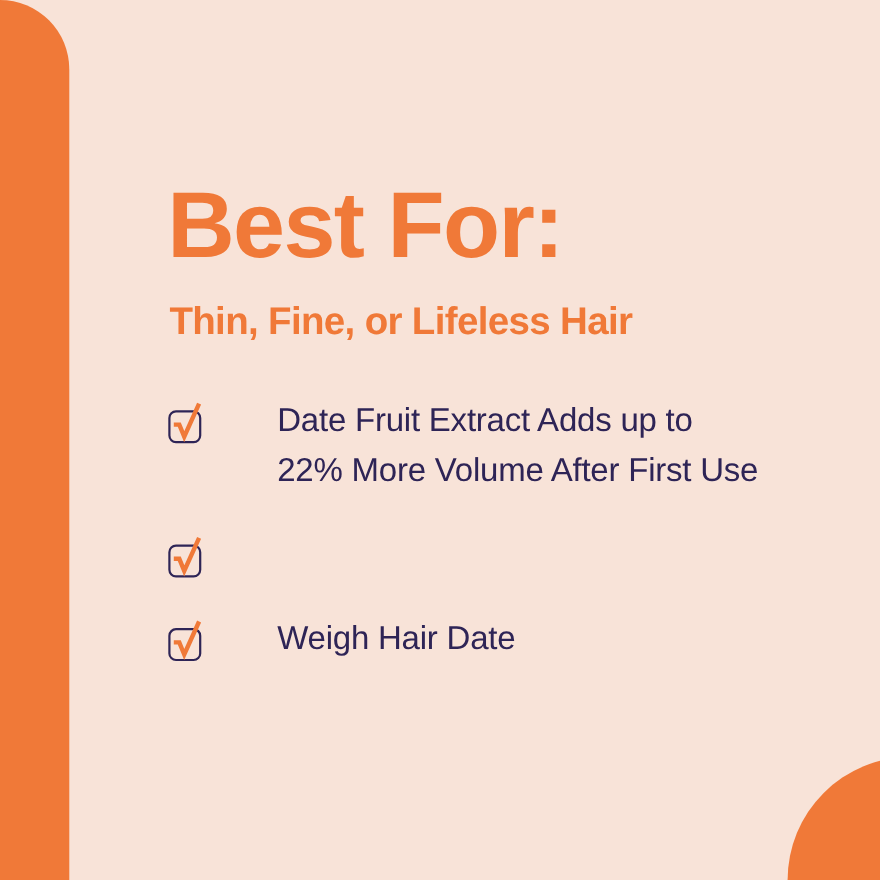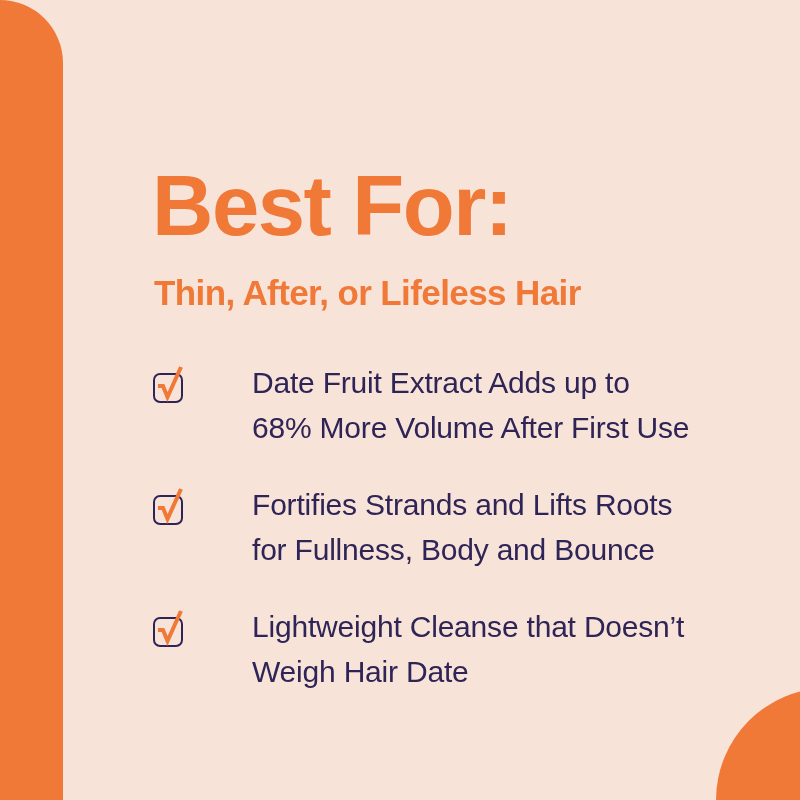--- a/index.html
+++ b/index.html
@@ -133,59 +133,54 @@
 <div id="poster">
 
   <div class="left-bar"></div>
 
   <div class="corner-circle"></div>
 
   <div class="content">
 
     <h1 class="title">Best For:</h1>
 
-    <h2 class="subtitle">Thin, After, or Lifeless Hair</h2>
+    <h2 class="subtitle">Thin, Fine, or Lifeless Hair</h2>
 
     <ul class="checklist">
 
       <li class="check-item">
         <span class="check-icon">
           <svg width="34" height="38" viewBox="0 0 34 38" fill="none" xmlns="http://www.w3.org/2000/svg">
             <rect x="2" y="8" width="28" height="28" rx="6" ry="6" stroke="#2E2456" stroke-width="2" fill="none"></rect>
             <path d="M6 20 L11 20 L15.5 31 L29 1" stroke="#F07938" stroke-width="4" fill="none" stroke-linecap="butt" stroke-linejoin="miter"></path>
           </svg>
         </span>
         <span class="check-text">
           <span class="line">Date Fruit Extract Adds up to</span>
-          <span class="line">68% More Volume After First Use</span>
+          <span class="line">22% More Volume After First Use</span>
+        </span>
+      </li>
+
+      <li class="check-item">
+        <span class="check-icon">
+          <svg width="34" height="38" viewBox="0 0 34 38" fill="none" xmlns="http://www.w3.org/2000/svg">
+            <rect x="2" y="8" width="28" height="28" rx="6" ry="6" stroke="#2E2456" stroke-width="2" fill="none"></rect>
+            <path d="M6 20 L11 20 L15.5 31 L29 1" stroke="#F07938" stroke-width="4" fill="none" stroke-linecap="butt" stroke-linejoin="miter"></path>
+          </svg>
         </span>
       </li>
 
       <li class="check-item">
         <span class="check-icon">
           <svg width="34" height="38" viewBox="0 0 34 38" fill="none" xmlns="http://www.w3.org/2000/svg">
             <rect x="2" y="8" width="28" height="28" rx="6" ry="6" stroke="#2E2456" stroke-width="2" fill="none"></rect>
             <path d="M6 20 L11 20 L15.5 31 L29 1" stroke="#F07938" stroke-width="4" fill="none" stroke-linecap="butt" stroke-linejoin="miter"></path>
           </svg>
         </span>
         <span class="check-text">
-          <span class="line">Fortifies Strands and Lifts Roots</span>
-          <span class="line">for Fullness, Body and Bounce</span>
-        </span>
-      </li>
-
-      <li class="check-item">
-        <span class="check-icon">
-          <svg width="34" height="38" viewBox="0 0 34 38" fill="none" xmlns="http://www.w3.org/2000/svg">
-            <rect x="2" y="8" width="28" height="28" rx="6" ry="6" stroke="#2E2456" stroke-width="2" fill="none"></rect>
-            <path d="M6 20 L11 20 L15.5 31 L29 1" stroke="#F07938" stroke-width="4" fill="none" stroke-linecap="butt" stroke-linejoin="miter"></path>
-          </svg>
-        </span>
-        <span class="check-text">
-          <span class="line">Lightweight Cleanse that Doesn’t</span>
           <span class="line">Weigh Hair Date</span>
         </span>
       </li>
 
     </ul>
 
   </div>
 </div>
 
 </body></html>

